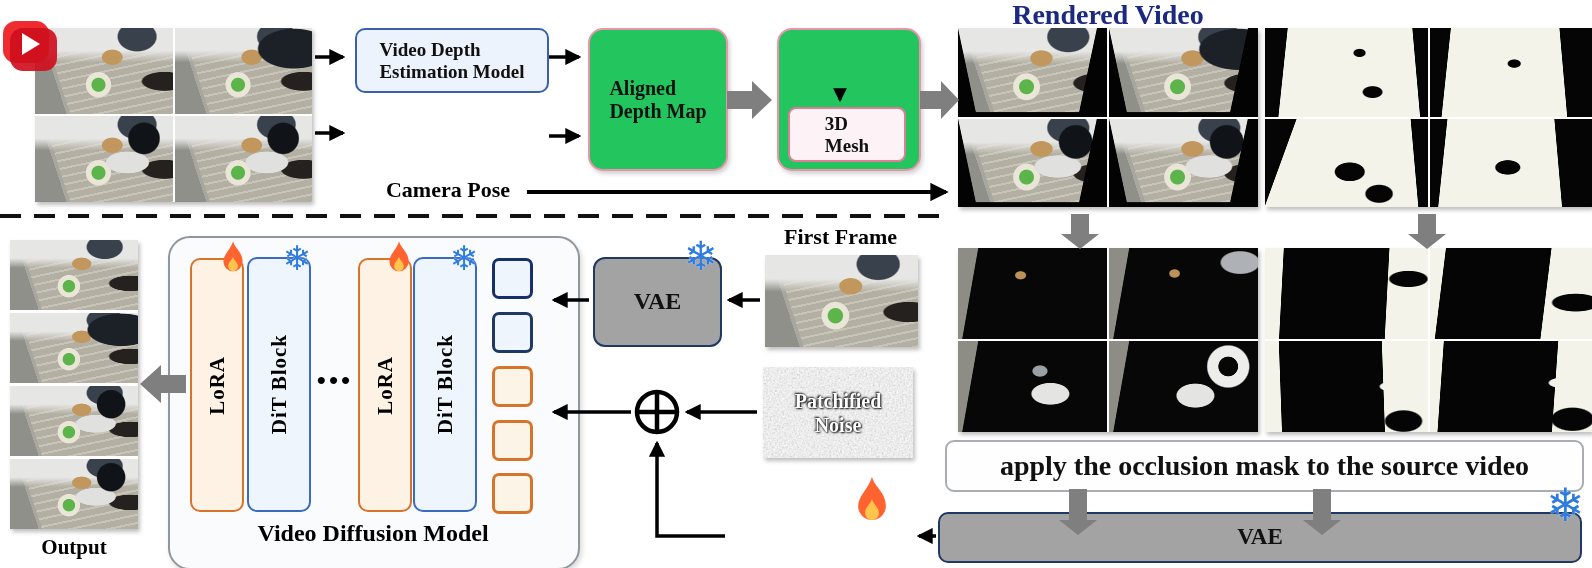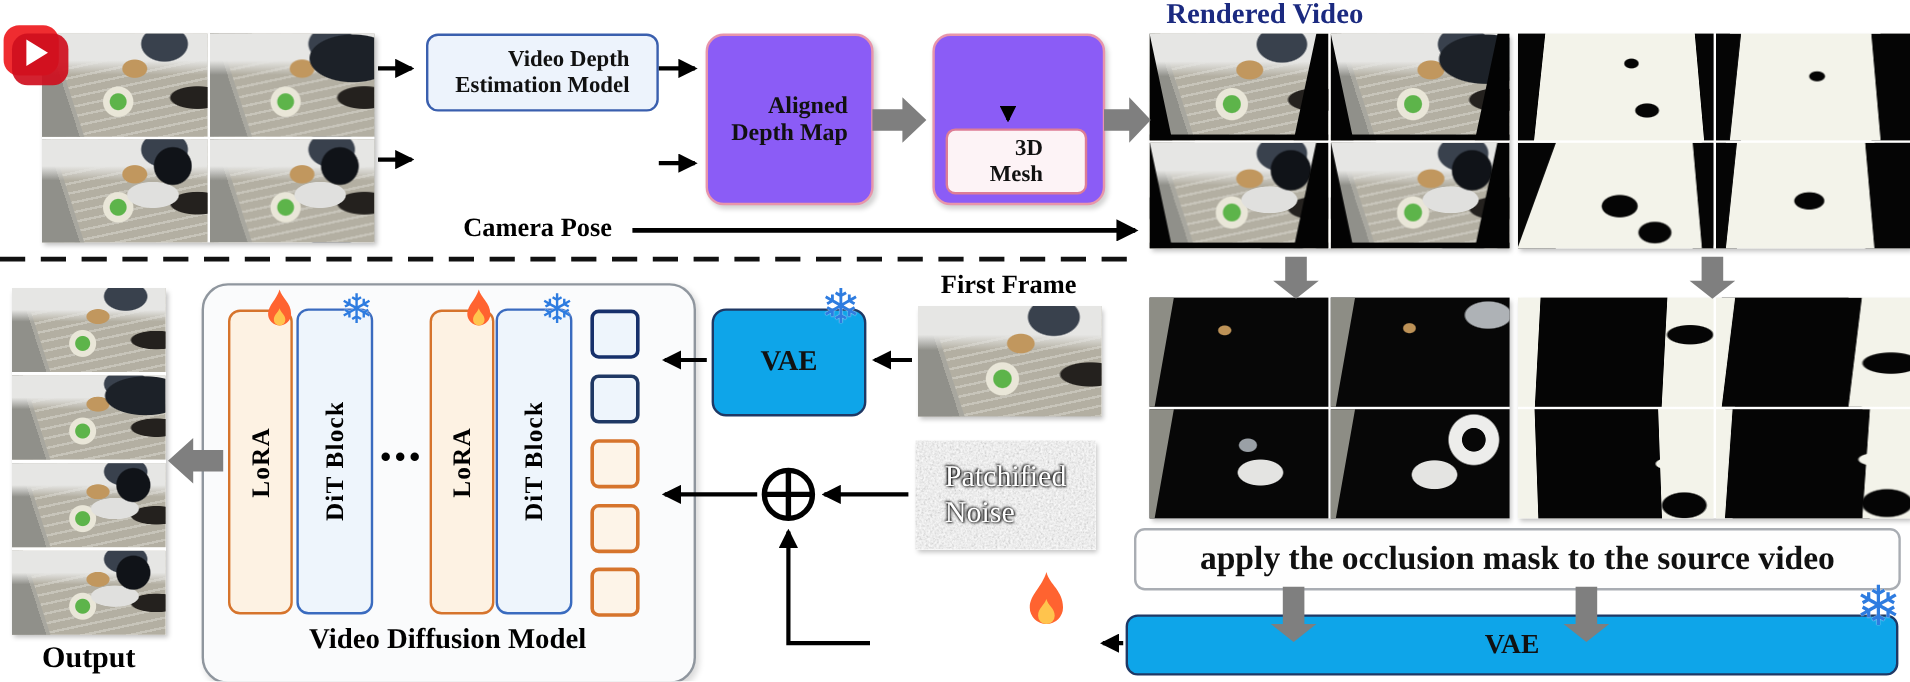--- a/index.html
+++ b/index.html
@@ -2,26 +2,26 @@
 <html><head>
 <meta charset="utf-8">
 <style>
   html,body{margin:0;padding:0;background:#fff}
   .canvas{position:relative;width:1592px;height:568px;background:#ffffff;
           font-family:"Liberation Serif",serif;overflow:hidden}
   .abs{position:absolute}
   .ttl{position:absolute;font-weight:bold;color:#000;text-align:center;line-height:1.05}
   .navy{color:#1b2a80}
   .box{position:absolute;display:flex;align-items:center;justify-content:center;
-       text-align:right;font-weight:bold;color:#111;white-space:pre-line;line-height:1.15}
+       text-align:left;font-weight:bold;color:#111;white-space:pre-line;line-height:1.15}
   .b-blue{background:#edf3fc;border:2.5px solid #3a5fae;border-radius:10px}
   .b-green{background:#eefaf0;border:2.5px solid #4f9e53;border-radius:10px}
-  .b-pink{background:#8b5cf6;border:2.5px solid #e895ab;border-radius:15px;box-shadow:2px 3px 4px rgba(0,0,0,.18)}
+  .b-pink{background:#22c55e;border:2.5px solid #e895ab;border-radius:15px;box-shadow:2px 3px 4px rgba(0,0,0,.18)}
   .b-pink-in{background:#fdf3f6;border:2px solid #dd7d96;border-radius:8px}
-  .b-vae{background:#0ea5e9;border:2.5px solid #1f3864;border-radius:10px}
+  .b-vae{background:#a3a3a3;border:2.5px solid #1f3864;border-radius:10px}
   .b-orange{background:#fdf2e3;border:2.5px solid #d6742c;border-radius:9px}
   .b-apply{background:#fefefe;border:2px solid #a9adb3;border-radius:9px}
   .container{position:absolute;background:#fafbfc;border:2.5px solid #8f969e;border-radius:22px;
              box-shadow:2px 3px 5px rgba(0,0,0,.15)}
   .lora{background:#fdf2e3;border:2.5px solid #d6742c;border-radius:10px}
   .dit{background:#eef5fc;border:2px solid #3a6bbf;border-radius:10px}
   .sq{position:absolute;width:35px;height:35px;border-radius:7px}
   .sqb{background:#eef5fc;border:3px solid #1f3864}
   .sqo{background:#fdf4e8;border:3px solid #d6742c}
   .vtext{writing-mode:vertical-rl;transform:rotate(180deg);font-weight:bold;
@@ -115,21 +115,21 @@
   .yt{position:absolute;left:3px;top:21px;width:54px;height:50px;z-index:6}
   .yt .p1{position:absolute;left:0;top:0;right:8px;bottom:8px;background:#ef2c30;border-radius:13px}
   .yt .p2{position:absolute;left:7px;top:7px;right:0;bottom:0;background:#cf0f1e;border-radius:13px;opacity:.92}
   .yt .tri{position:absolute;left:19px;top:12px;width:0;height:0;
            border-left:18px solid #fff;border-top:11px solid transparent;border-bottom:11px solid transparent}
   .snow{position:absolute;z-index:7;color:#2e7ce0;font-weight:bold;line-height:1;
         font-family:"DejaVu Sans",sans-serif;text-shadow:0 0 1px #ffffff}
   .flame{position:absolute;z-index:7}
   .conn{position:absolute;left:0;top:0;z-index:5;pointer-events:none}
   .noise-label{position:absolute;inset:0;display:flex;align-items:center;justify-content:center;
-        text-align:left;color:#fff;font-weight:normal;font-size:25px;line-height:1.2;white-space:pre-line;
+        text-align:center;color:#fff;font-weight:bold;font-size:20px;line-height:1.2;white-space:pre-line;
         text-shadow:1px 1px 2px #000,-1px -1px 2px #000}
   .dots{position:absolute;font-weight:bold;color:#000;letter-spacing:3px}
   .z2{z-index:2}.z3{z-index:3}
 </style>
 </head>
 <body>
 
 <div class="canvas">
 
   <svg class="conn" width="1592" height="568">
@@ -192,21 +192,21 @@
     <span>Aligned
 Depth Map</span>
   </div>
 
   <div class="box b-pink z2" style="left:777px;top:28px;width:140px;height:139px"></div>
   <div class="box b-pink-in z3" style="left:788px;top:107px;width:114px;height:51px;font-size:19px">
     <span>3D
 Mesh</span>
   </div>
 
-  <div class="ttl navy" style="left:904px;top:0;width:300px;font-size:24px">Rendered Video</div>
+  <div class="ttl navy" style="left:958px;top:0;width:300px;font-size:28px">Rendered Video</div>
 
   <div class="grid" style="left:958px;top:28px;width:300px;height:179px">
     <div class="cell scene rend"></div>
     <div class="cell scene rend vcam"></div>
     <div class="cell scene rend varm"></div>
     <div class="cell scene rend varm"></div>
   </div>
 
   <div class="grid" style="left:1265px;top:28px;width:327px;height:179px">
     <div class="cell mk m1"></div>
@@ -307,15 +307,15 @@
   <div class="sq sqo" style="left:492px;top:473px"></div>
 
   <div class="ttl" style="left:178px;top:521px;width:390px;font-size:24px">Video Diffusion Model</div>
 
   <div class="stack" style="left:10px;top:240px">
     <div class="cell scene"></div>
     <div class="cell scene vcam"></div>
     <div class="cell scene varm"></div>
     <div class="cell scene varm vcam"></div>
   </div>
-  <div class="ttl" style="left:10px;top:536px;width:128px;font-size:25px">Output</div>
+  <div class="ttl" style="left:10px;top:536px;width:128px;font-size:21px">Output</div>
 
 </div>
 
 </body></html>

